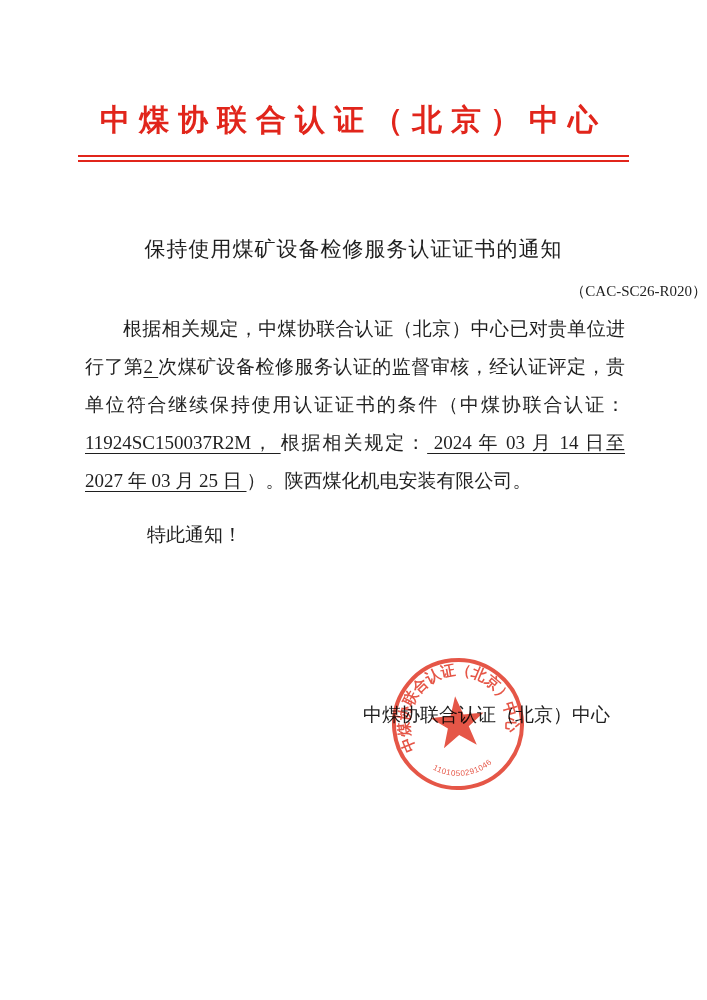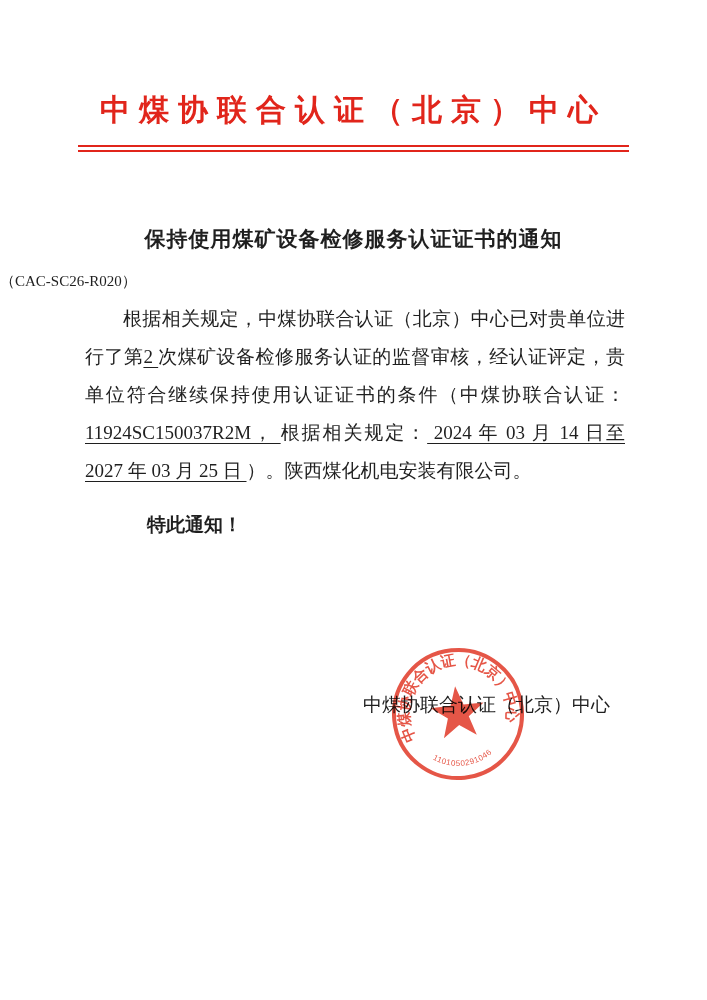--- a/index.html
+++ b/index.html
@@ -11,21 +11,21 @@
   *{margin:0;padding:0;box-sizing:border-box;}
   html,body{background:#fff;}
   body{
     font-family:"Liberation Serif","DejaVu Serif",serif;
     color:var(--ink);
   }
   .page{
     position:relative;
     width:707px;
     height:877px;
-    margin:6px auto;
+    margin:16px auto;
     background:var(--bg);
     overflow:hidden;
     padding-top:86px;
   }
   
   .org-header{
     text-align:center;
     color:var(--accent);
     font-family:"Liberation Sans","DejaVu Sans",sans-serif;
     font-weight:bold;
@@ -39,26 +39,26 @@
     height:7px;
     border-top:2px solid var(--accent);
     border-bottom:2px solid var(--accent);
   }
   
   .notice-title{
     margin-top:72px;
     text-align:center;
     font-size:21px;
     line-height:30px;
-    font-weight:bold;
+    font-weight:normal;
     letter-spacing:1px;
   }
   .doc-code{
     margin-top:16px;
-    text-align:left;
+    text-align:right;
     font-size:15px;
     line-height:22px;
   }
   
   .recipient{
     margin:8px 80px 0 88px;
     font-size:19px;
     line-height:28px;
     font-weight:bold;
     text-decoration:underline;
@@ -72,21 +72,20 @@
     text-indent:2em;
   }
   .paragraph .u{
     text-decoration:underline;
     text-underline-offset:4px;
   }
   .closing{
     margin:22px 0 0 147px;
     font-size:19px;
     line-height:26px;
-    font-weight:bold;
   }
   
   .signature{
     position:absolute;
     top:686px;
     right:97px;
     text-align:center;
     font-size:19px;
   }
   .signature .sig-org{

